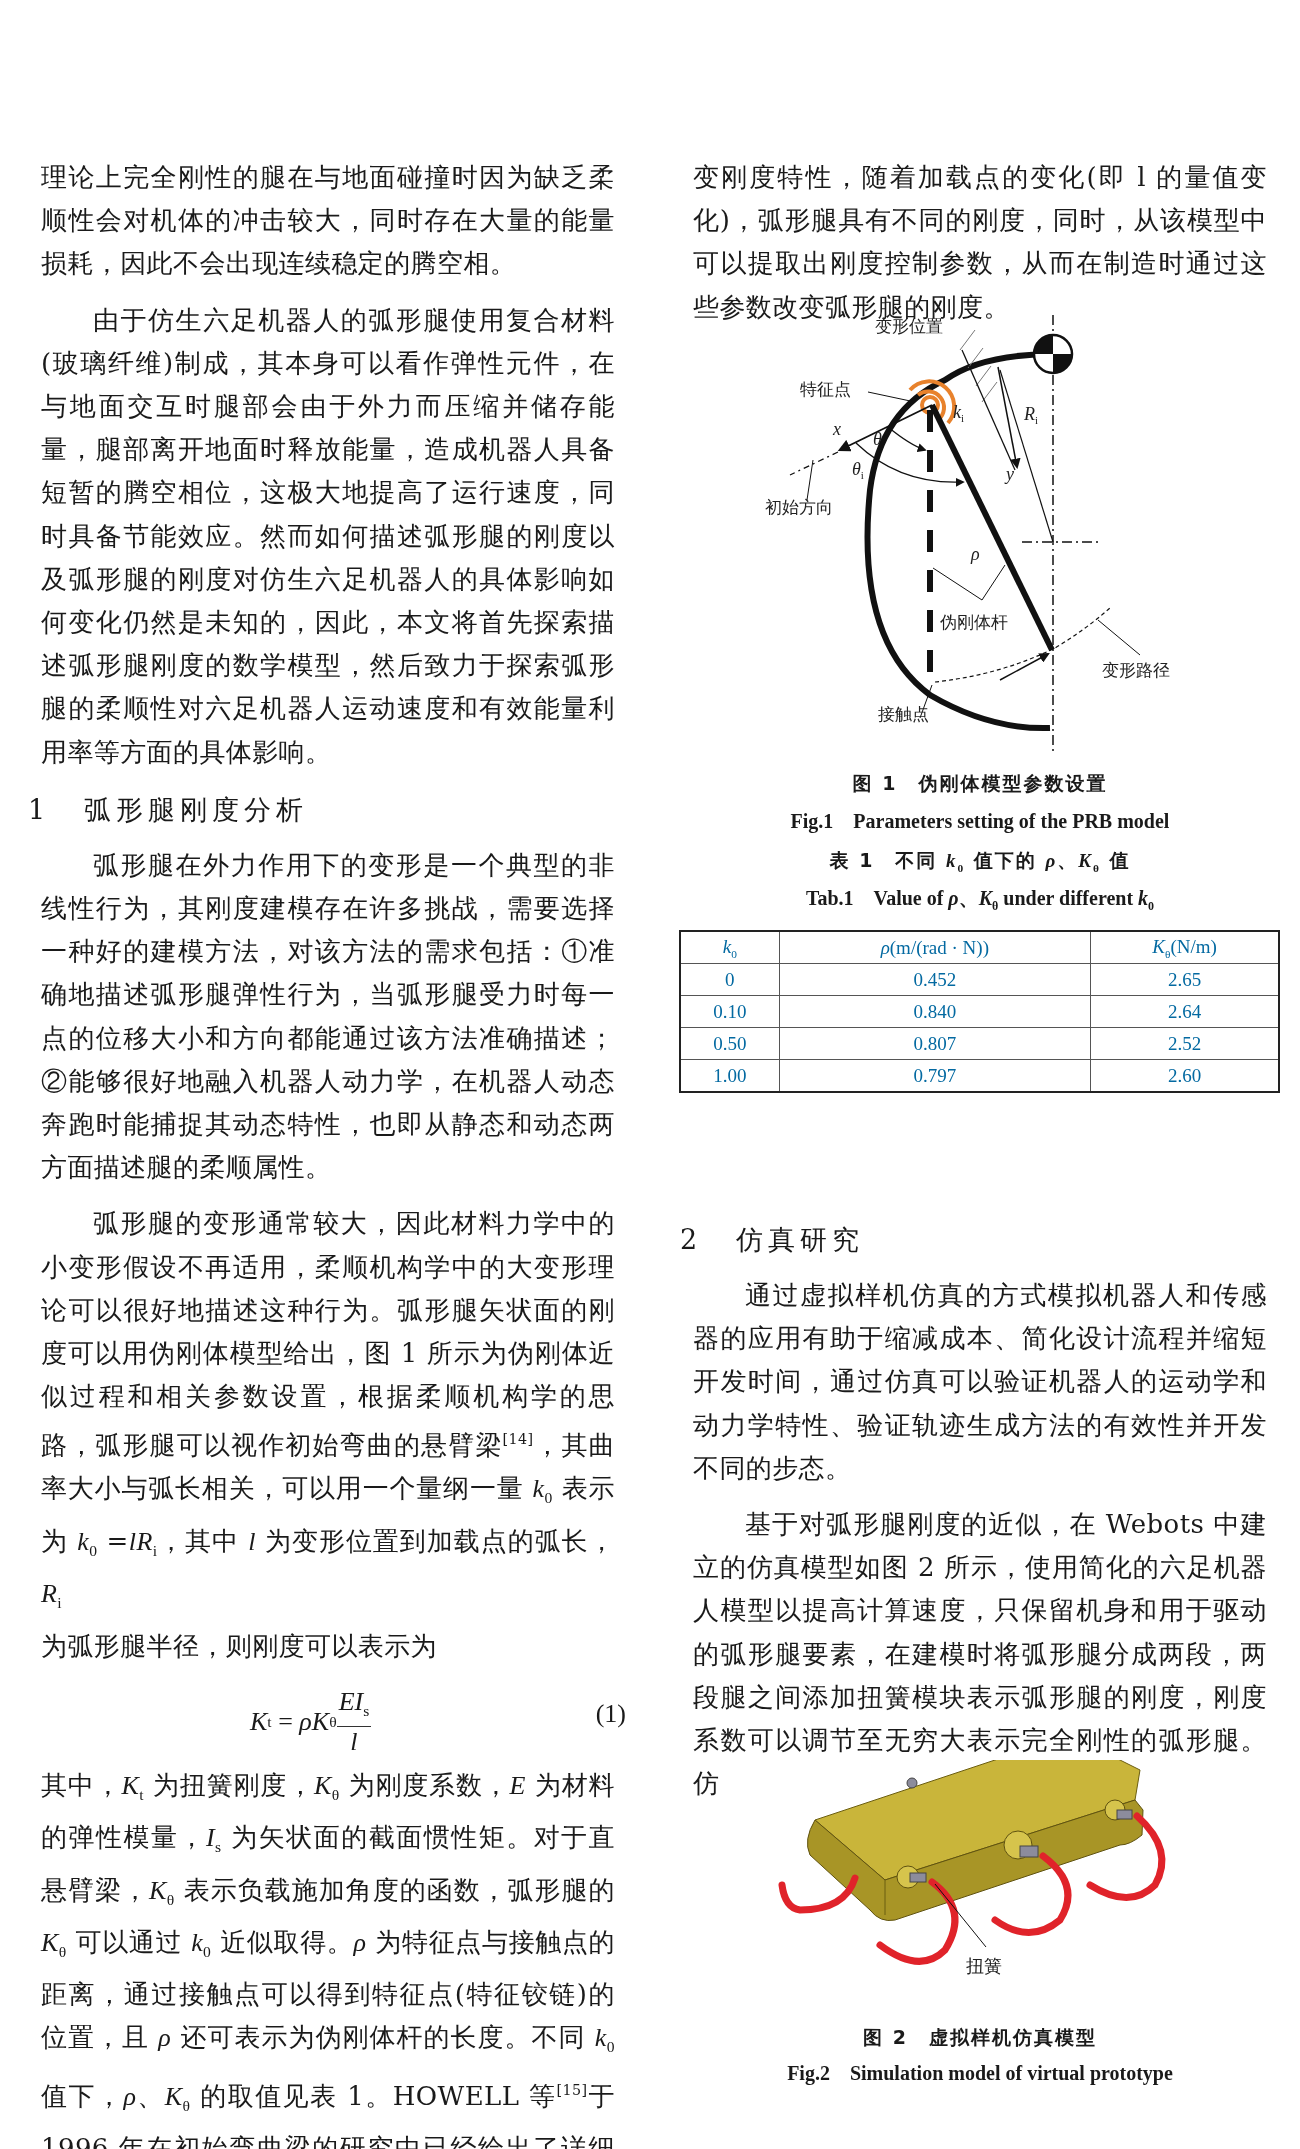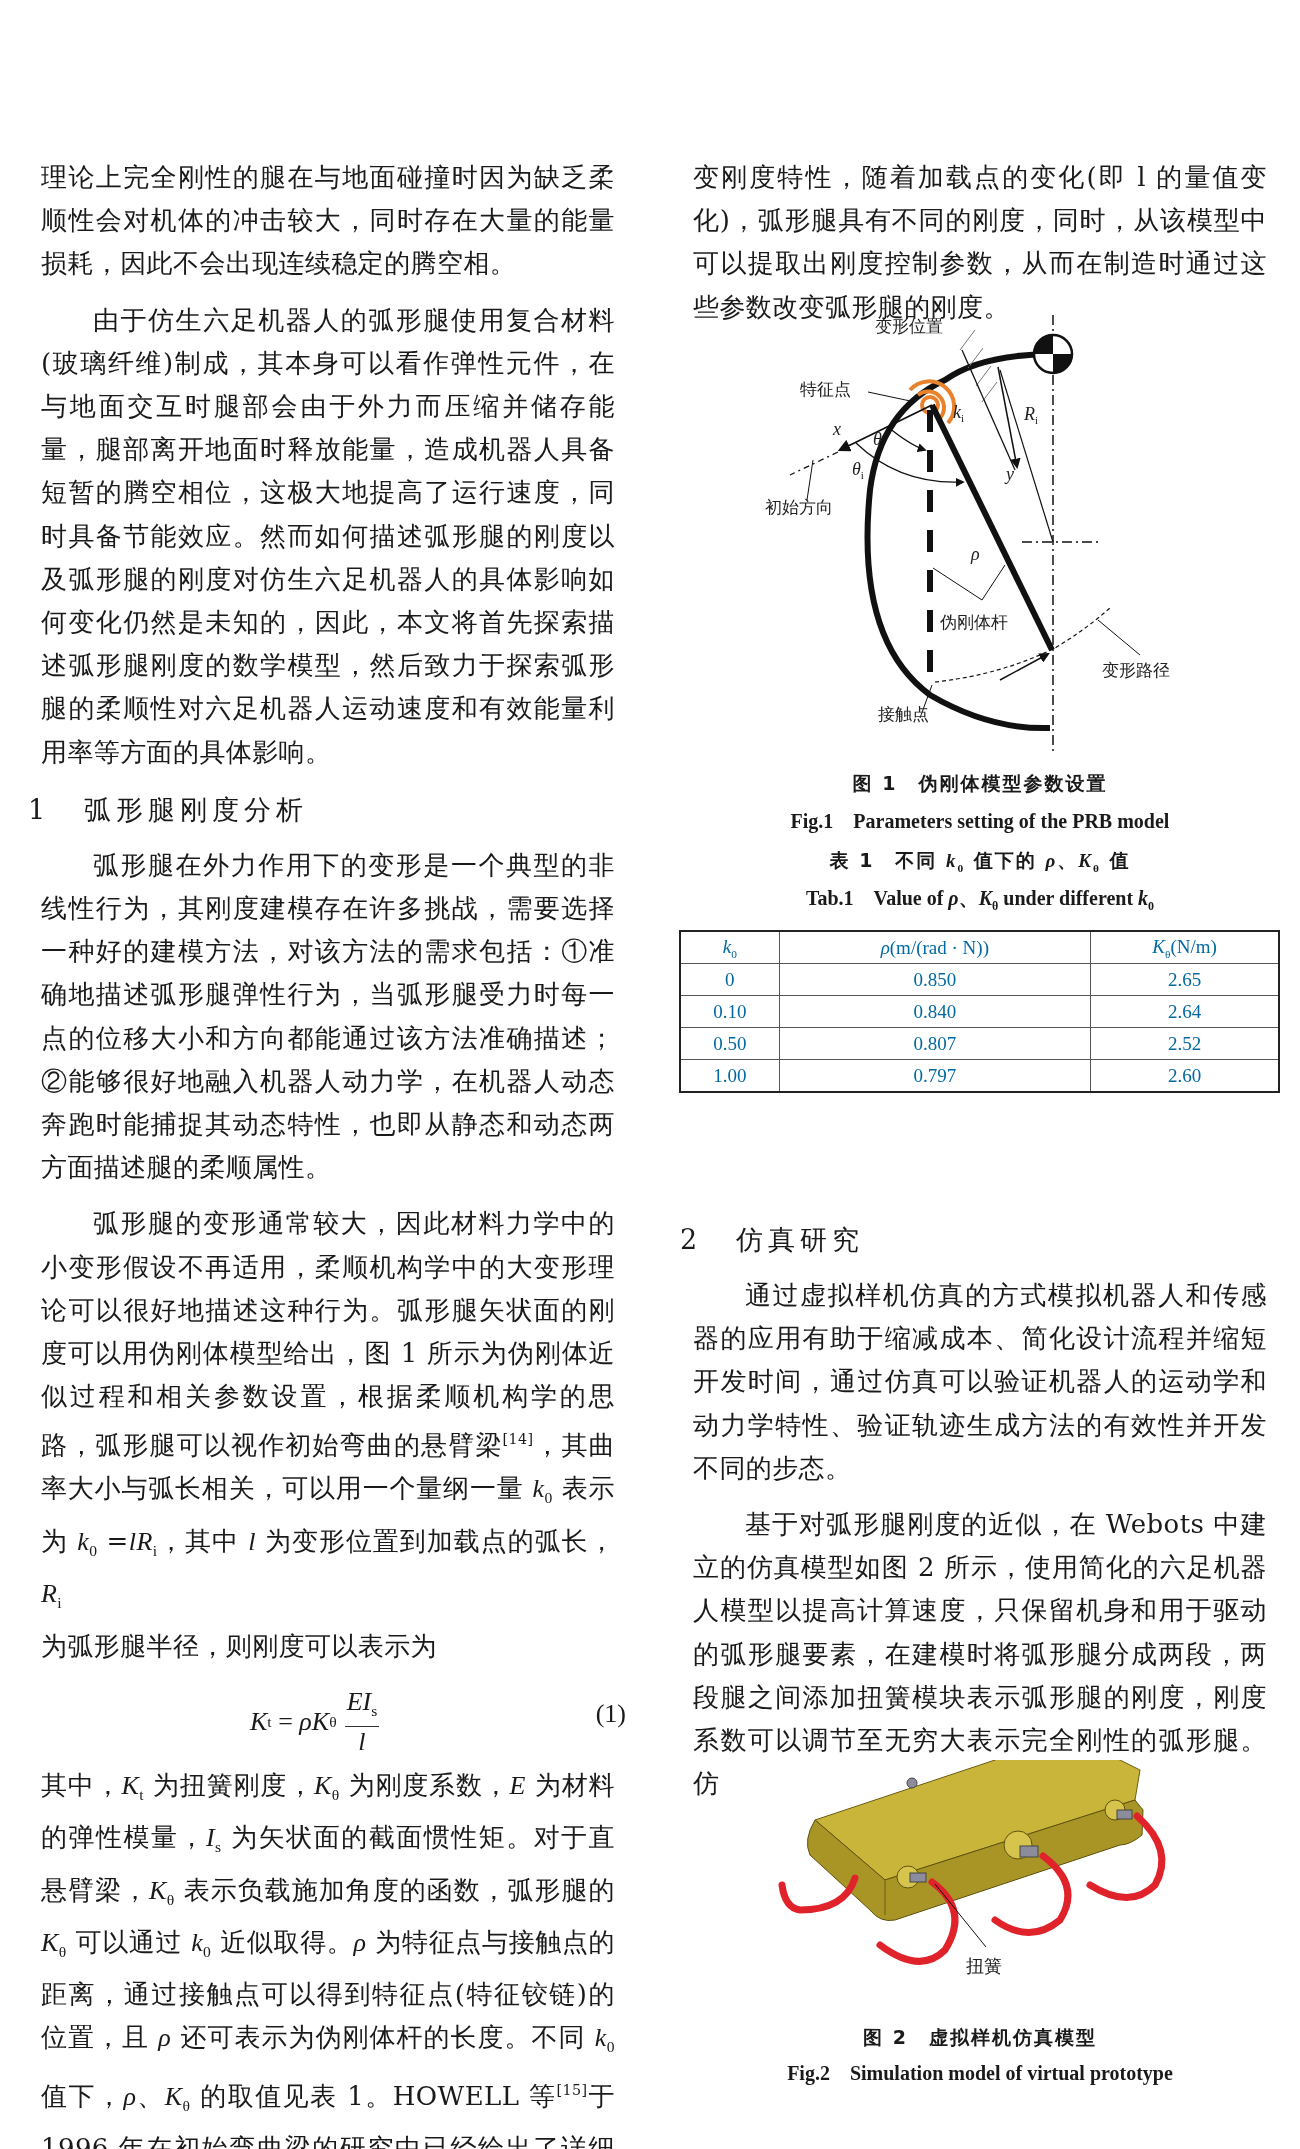--- a/index.html
+++ b/index.html
@@ -10,21 +10,21 @@
   .col-right { left: 680px; }
   .p { font-size: 26px; line-height: 43.2px; margin: 13px; text-align: justify; text-align-last: left; letter-spacing: 0.4px; }
   .indent { text-indent: 2em; }
   .h { font-size: 27px; line-height: 43px; margin: 14px 0 12px 0; letter-spacing: 5px; font-weight: normal; }
   .h .num { display: inline-block; width: 56px; letter-spacing: 0; }
   i.m { font-style: italic; font-family: "Liberation Serif", serif; }
   sub.s, sup.s { font-size: 60%; font-family: "Liberation Serif", serif; font-style: normal; }
   sup.ref { font-size: 55%; vertical-align: super; }
   .eq { position: relative; height: 70px; font-family: "Liberation Serif", serif; font-size: 26px; }
   .eq .body { position: absolute; left: 222px; top: 6px; display: flex; align-items: center; }
-  .eq .frac { display: inline-flex; flex-direction: column; align-items: center; margin-left: 8px; font-style: italic; }
+  .eq .frac { display: inline-flex; flex-direction: column; align-items: center; font-style: italic; }
   .eq .frac .num { border-bottom: 1.5px solid #333; padding: 0 2px; line-height: 30px; }
   .eq .frac .den { line-height: 30px; }
   .eq .tag { position: absolute; right: 2px; top: 18px; }
 
   .fig1 { position: absolute; left: 760px; top: 310px; width: 500px; height: 450px; }
   .cap { position: absolute; left: 680px; width: 600px; text-align: center; font-weight: bold; }
   .cap-cn { font-family: "DejaVu Sans", sans-serif; font-size: 19px; letter-spacing: 2px; }
   .cap-en { font-family: "Liberation Serif", serif; font-size: 20px; }
 
   table.t1 { position: absolute; left: 679px; top: 930px; width: 601px; border-collapse: collapse;
@@ -153,21 +153,21 @@
   <thead>
     <tr>
       <th><i class="m">k</i><sub class="s">0</sub></th>
       <th><i class="m">ρ</i><span>(m/(rad · N))</span></th>
       <th><i class="m">K</i><sub class="s">θ</sub><span>(N/m)</span></th>
     </tr>
   </thead>
   <tbody id="t1-body">
       <tr>
         <td>0</td>
-        <td>0.850</td>
+        <td>0.452</td>
         <td>2.65</td>
       </tr>
       <tr>
         <td>0.10</td>
         <td>0.840</td>
         <td>2.64</td>
       </tr>
       <tr>
         <td>0.50</td>
         <td>0.807</td>

